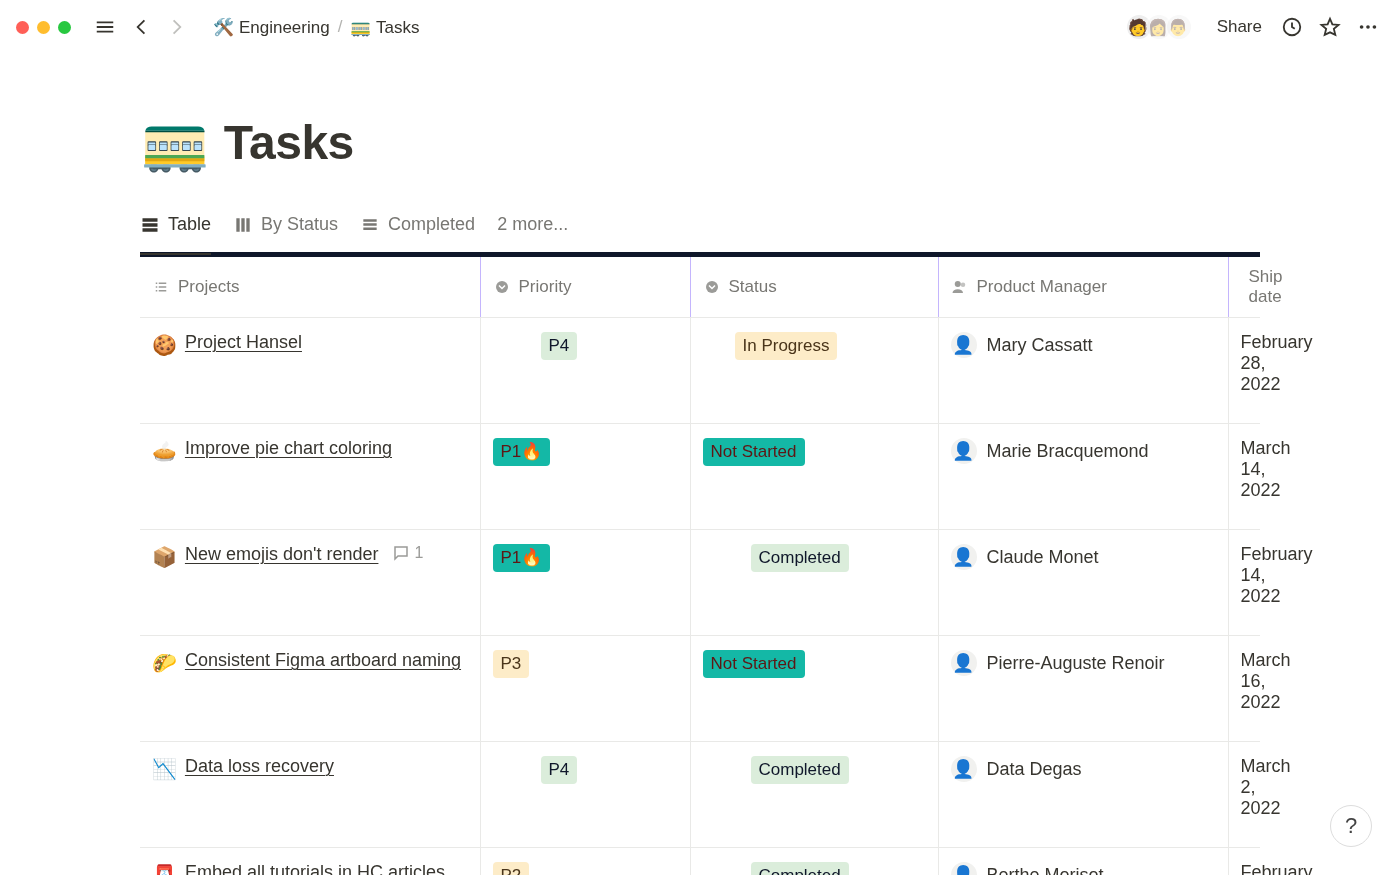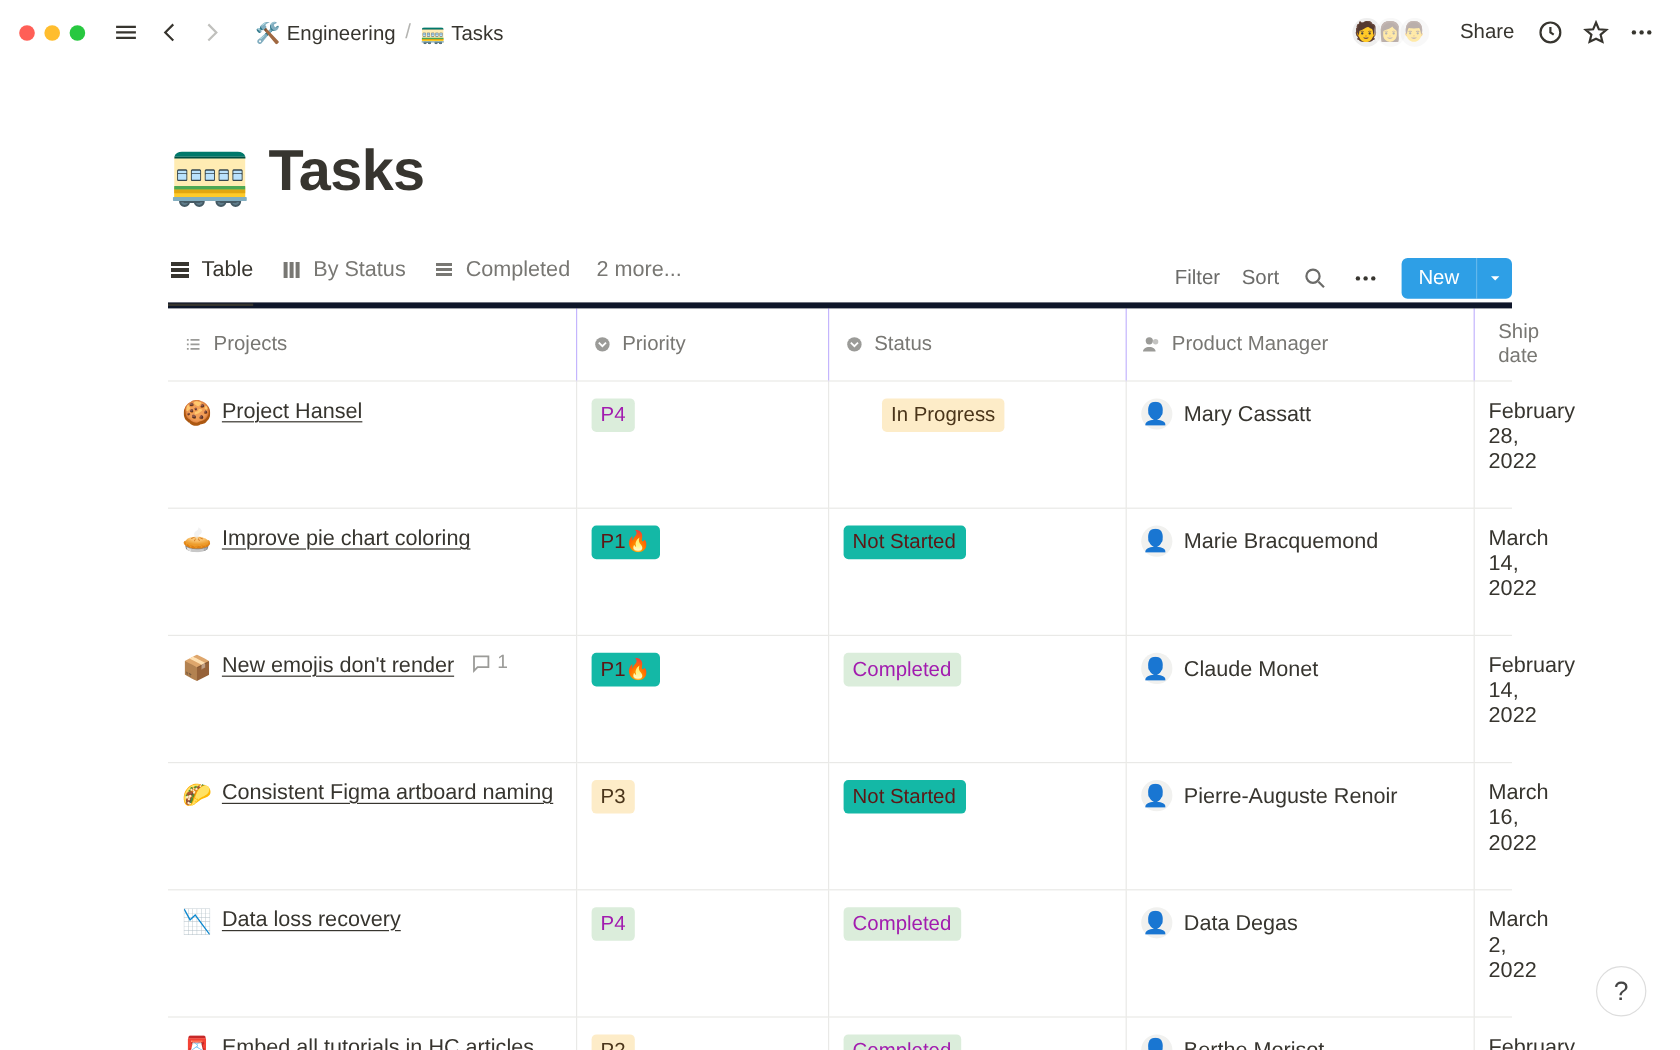--- a/index.html
+++ b/index.html
@@ -53,21 +53,21 @@
 .col-pm { width: 290px; }
 .col-date { }
 .th-inner { display: flex; align-items: center; gap: 8px; }
 .th-inner svg { width: 18px; height: 18px; fill: #9b9b98; }
 .cell-project { display: flex; align-items: flex-start; gap: 8px; flex-wrap: wrap; }
 .proj-emoji { font-size: 20px; line-height: 26px; }
 .proj-title { text-decoration: underline; text-decoration-thickness: 1px; text-underline-offset: 3px; font-weight: 500; }
 .comment-pill { display: inline-flex; align-items: center; gap: 4px; color: #9b9b98; font-size: 16px; margin-left: 6px; }
 .comment-pill svg { width:18px; height:18px; fill:#9b9b98; }
 .tag { display: inline-flex; align-items: center; padding: 2px 8px; border-radius: 4px; font-size: 17px; line-height: 24px; }
-.tag.green { background: #dbeddb; color: #a21caf; }
+.tag.green { background: #dbeddb; color: #0f172a; margin-left: 48px; }
 .tag.red { background: #14b8a6; color: #5d1715; }
 .tag.orange { background: #fdecc8; color: #4a351a; }
 .tag.yellow-bg { background: #fdecc8; color: #4a351a; margin-left: 32px; }
 .person { display: flex; align-items: center; gap: 10px; }
 .person .pavatar { width: 26px; height: 26px; border-radius: 50%; background: #f1f1ef; display:flex; align-items:center; justify-content:center; font-size:18px; }
 
 
 .help { position: absolute; right: 28px; bottom: 28px; width: 42px; height: 42px; border-radius: 50%; border: 1px solid #ddd; display: flex; align-items: center; justify-content: center; font-size: 22px; color: #444; background: #fff; }
 
 svg { display:block; }
@@ -158,45 +158,20 @@
     </div>
     <div class="view-tab">
       <svg viewBox="0 0 24 24">
           <path d="M4 5h16v3H4zM4 10h16v3H4zM4 15h16v3H4z"></path>
         </svg>
       <span>Completed</span>
     </div>
     <div class="view-tab" style="color:#787773">
       <span>2 more...</span>
     </div>
-    <div class="views-right">
-      <span>Filter</span>
-      <span>Sort</span>
-      <span class="iconbtn" style="width:24px;height:24px">
-        <svg viewBox="0 0 24 24">
-            <circle cx="10" cy="10" r="6" fill="none" stroke="#6b6b69" stroke-width="2"></circle>
-            <path d="M15 15l5 5" stroke="#6b6b69" stroke-width="2"></path>
-          </svg>
-      </span>
-      <span class="iconbtn" style="width:24px;height:24px">
-        <svg viewBox="0 0 24 24" fill="#6b6b69">
-            <circle cx="5" cy="12" r="2"></circle>
-            <circle cx="12" cy="12" r="2"></circle>
-            <circle cx="19" cy="12" r="2"></circle>
-          </svg>
-      </span>
-      <div class="newbtn">
-        <div class="newbtn-main">New</div>
-        <div class="newbtn-caret">
-          <svg viewBox="0 0 24 24">
-              <path d="M6 9l6 6 6-6z"></path>
-            </svg>
-        </div>
-      </div>
-    </div>
   </div>
 
   <table class="tbl">
     <colgroup>
       <col class="col-projects">
         <col class="col-priority">
         <col class="col-status">
         <col class="col-pm">
         <col class="col-date">
     </colgroup>

